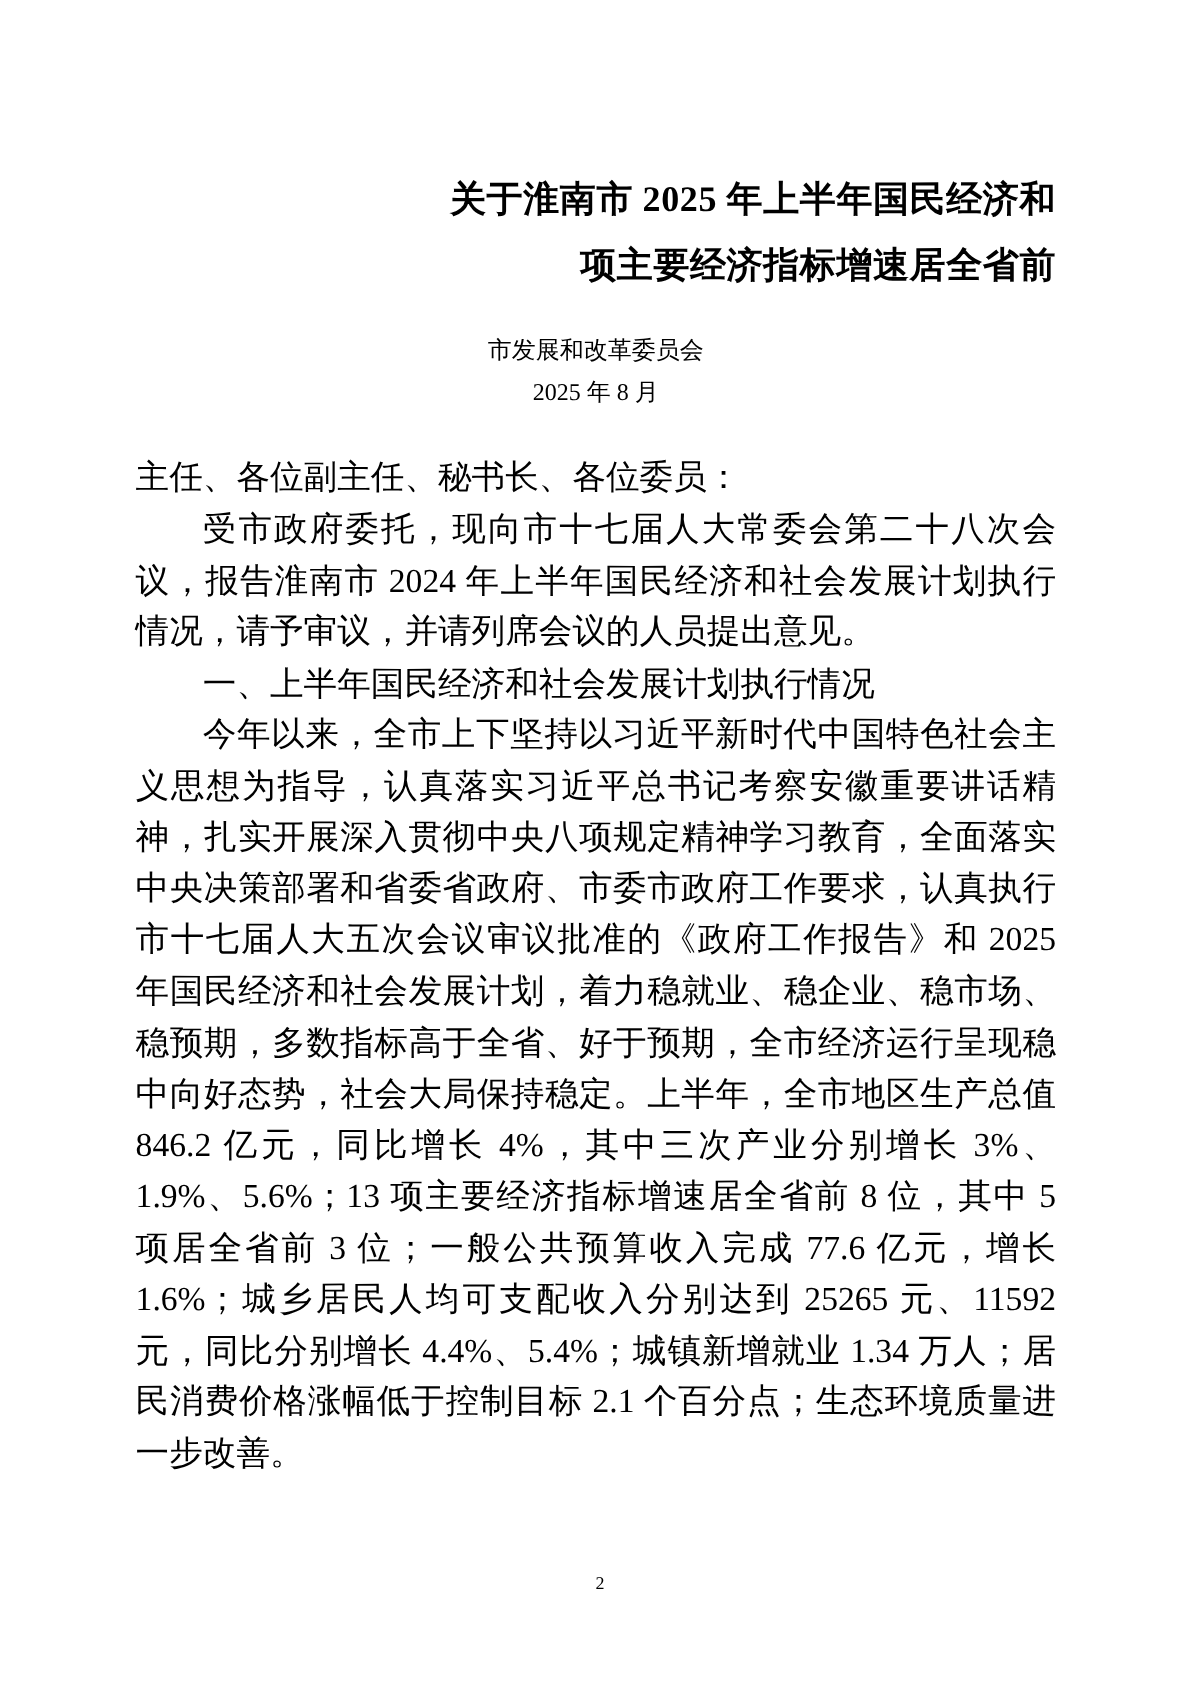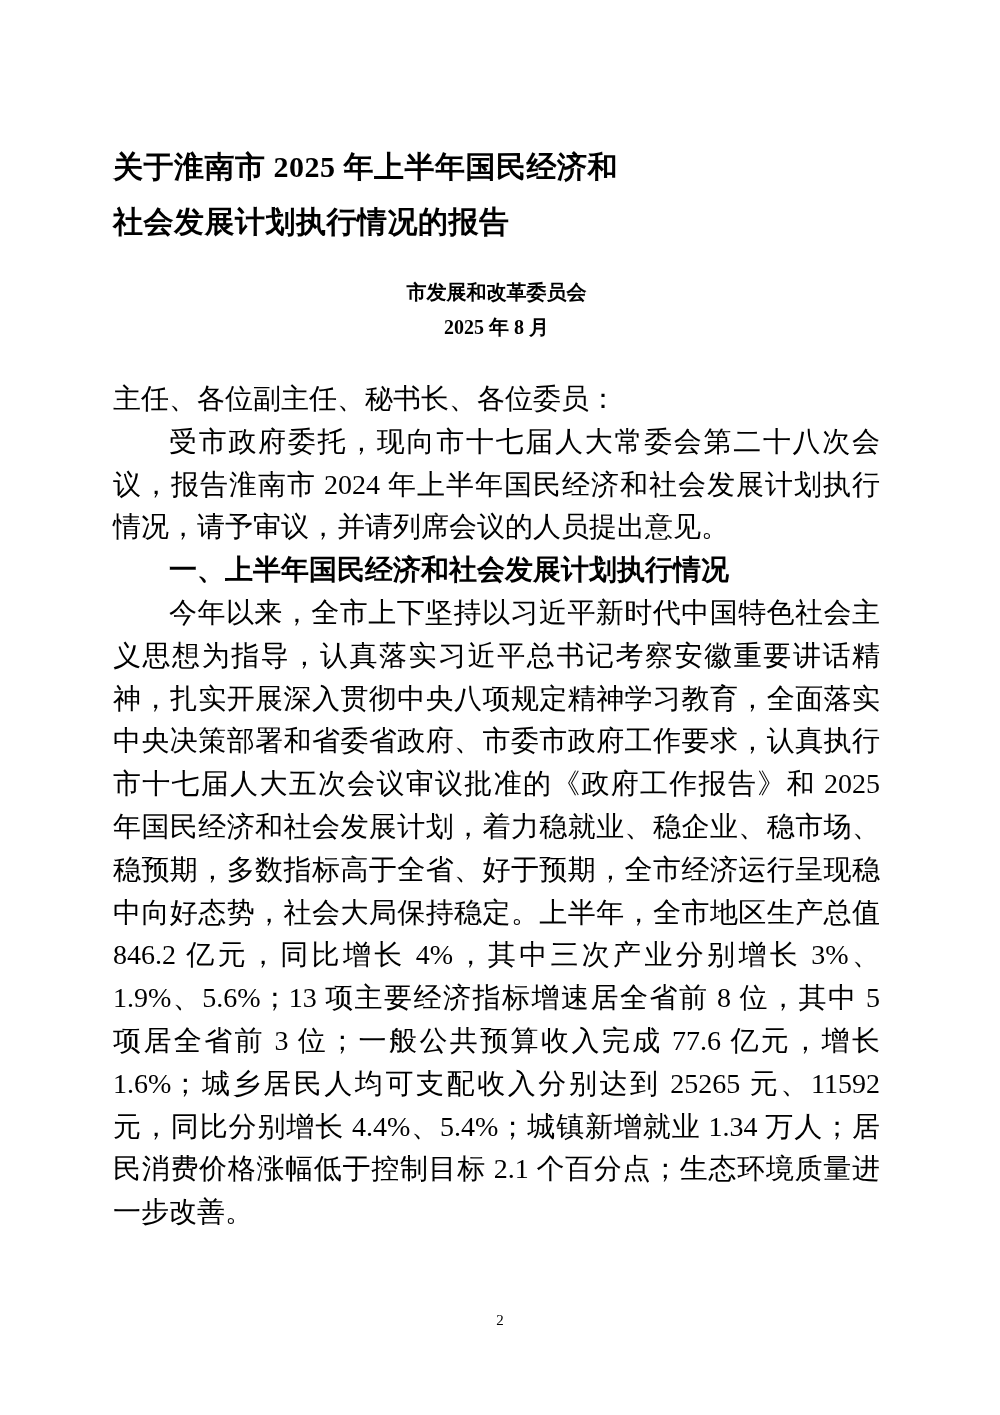--- a/index.html
+++ b/index.html
@@ -13,76 +13,76 @@
     height: 1415px;
     background: #ffffff;
     color: #000000;
     font-family: "Liberation Serif", serif;
     overflow: hidden;
     box-sizing: border-box;
     padding: 0 120px 0 113px;
   }
   .title {
     margin: 139px 0 0 0;
-    text-align: left;
+    text-align: right;
     font-size: 30px;
     line-height: 55px;
     font-weight: bold;
     letter-spacing: 0.5px;
   }
   .title .title-line {
     display: block;
   }
   .byline {
     margin-top: 26px;
     text-align: center;
     font-size: 20px;
     line-height: 35px;
-    font-weight: bold;
+    font-weight: normal;
   }
   .dateline {
     text-align: center;
     font-size: 20px;
     line-height: 35px;
-    font-weight: bold;
+    font-weight: normal;
   }
   .body {
     margin-top: 33px;
     font-size: 28px;
     line-height: 42.8px;
     text-align: justify;
   }
   .body p {
     margin: 0;
   }
   .indent {
     text-indent: 2em;
   }
   .section-heading {
     font-family: "Liberation Sans", sans-serif;
-    font-weight: bold;
+    font-weight: normal;
   }
   .page-number {
     position: absolute;
     top: 1310px;
     left: 0;
     right: 0;
     text-align: center;
     font-size: 15px;
     line-height: 20px;
   }
 </style>
 </head>
 <body>
 
 <div class="page">
 
   <h1 class="title">
     <span class="title-line">关于淮南市 2025 年上半年国民经济和</span>
-    <span class="title-line">社会发展计划执行情况的报告</span>
+    <span class="title-line">项主要经济指标增速居全省前</span>
   </h1>
 
   <div class="byline">市发展和改革委员会</div>
 
   <div class="dateline">2025 年 8 月</div>
 
   <div class="body">
     <p class="salutation">主任、各位副主任、秘书长、各位委员：</p>
 
     <p class="para indent">受市政府委托，现向市十七届人大常委会第二十八次会议，报告淮南市 2024 年上半年国民经济和社会发展计划执行情况，请予审议，并请列席会议的人员提出意见。</p>

